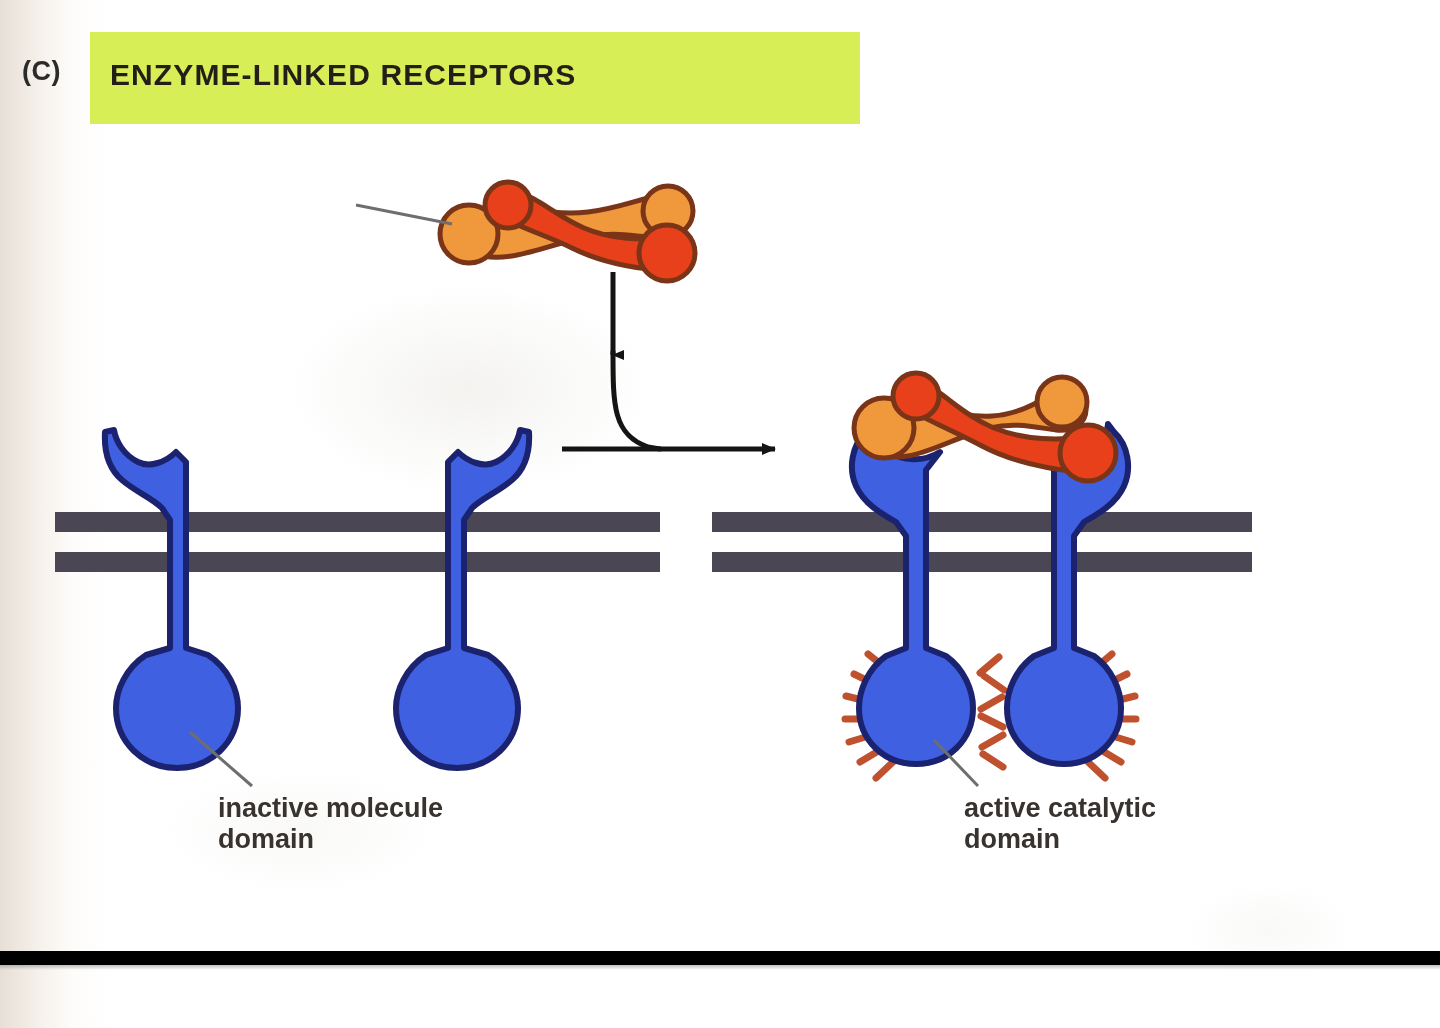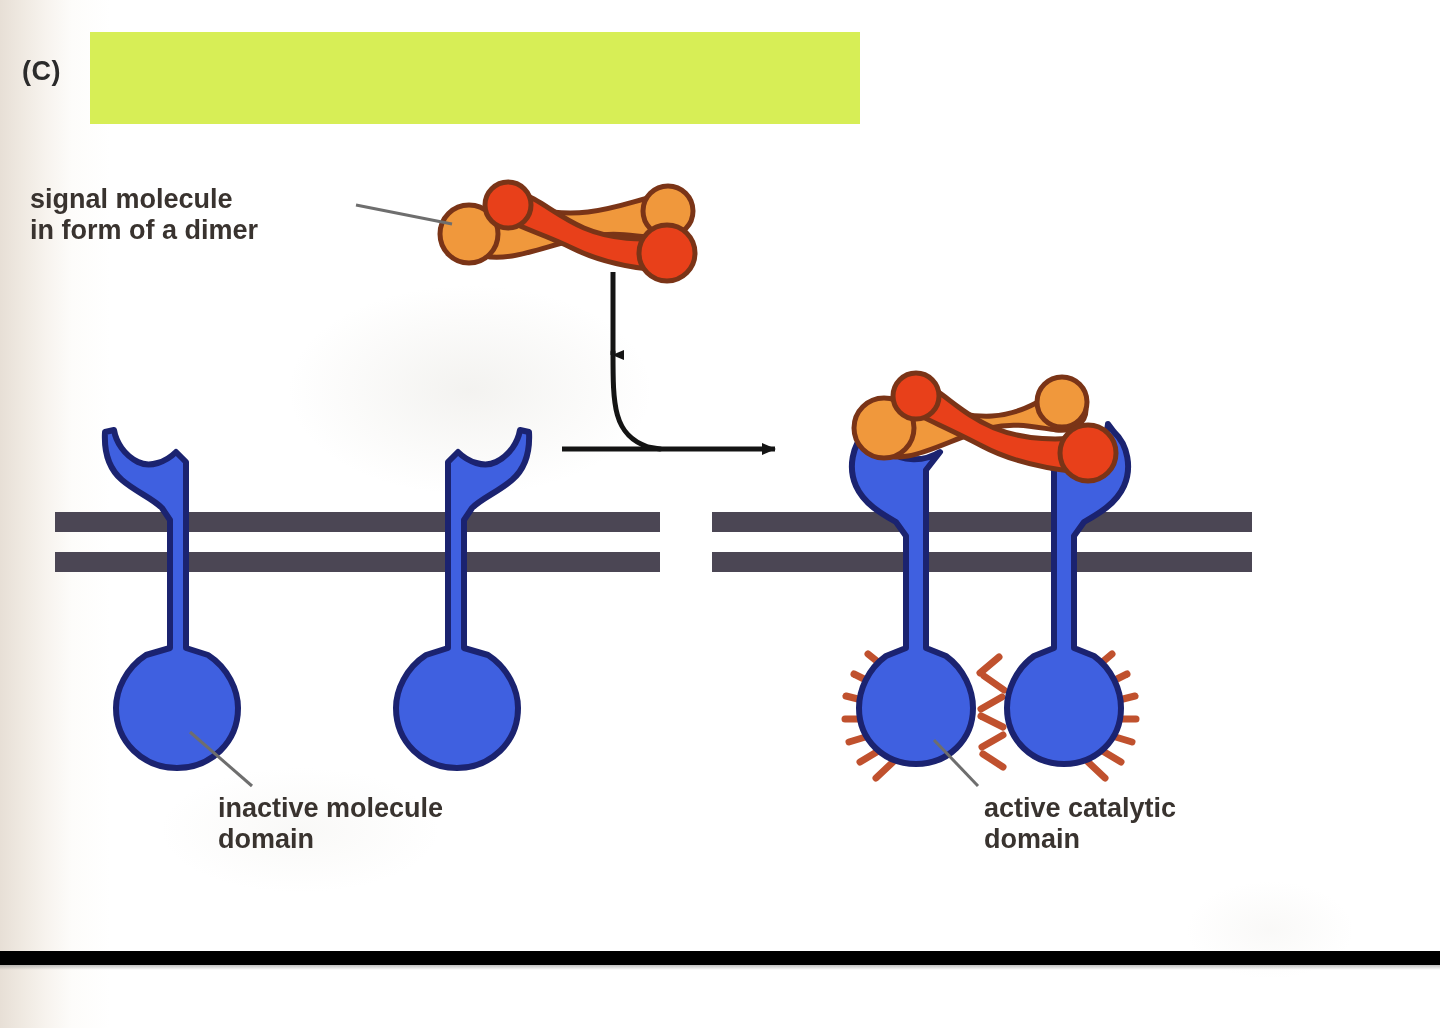--- a/index.html
+++ b/index.html
@@ -44,21 +44,21 @@
   }
 
   
   .diagram-label{
     position:absolute;
     font-size:27px;font-weight:700;color:#39332f;
     line-height:1.16;white-space:pre-line;
   }
   #label-signal{left:30px;top:184px;}
   #label-inactive{left:218px;top:793px;}
-  #label-active{left:984px;top:793px;}
+  #label-active{left:964px;top:793px;}
 
   #svg-stage{position:absolute;left:0;top:0;width:1440px;height:1028px;}
 
   
   #bottom-rule{
     position:absolute;left:0;top:951px;width:1440px;height:14px;
     background:#000000;
   }
   #bottom-rule-shadow{
     position:absolute;left:0;top:965px;width:1440px;height:5px;
@@ -67,24 +67,23 @@
 </style>
 </head>
 <body>
 
 <div id="page">
   <div id="paper-tint"></div>
 
   <div id="header">
     <div id="panel-letter">(C)</div>
     <div id="title-highlight"></div>
+    <div id="title-text">ENZYME-LINKED  RECEPTORS</div>
   </div>
 
-  <div class="diagram-label" id="label-signal">signal molecule
-in form of a dimer</div>
   <div class="diagram-label" id="label-inactive">inactive molecule
 domain</div>
   <div class="diagram-label" id="label-active">active catalytic
 domain</div>
 
   <svg id="svg-stage" viewBox="0 0 1440 1028" xmlns="http://www.w3.org/2000/svg">
     <defs>
       <marker id="arrowhead-down" markerWidth="14" markerHeight="14" refX="5" refY="11" orient="auto" markerUnits="userSpaceOnUse">
         <path d="M0,0 L10,0 L5,12 Z" fill="#141414"></path>
       </marker>

